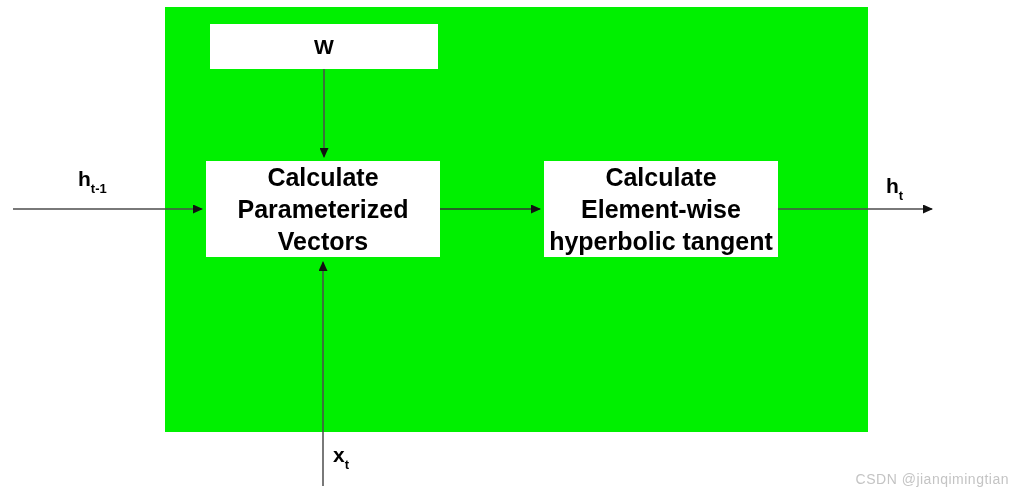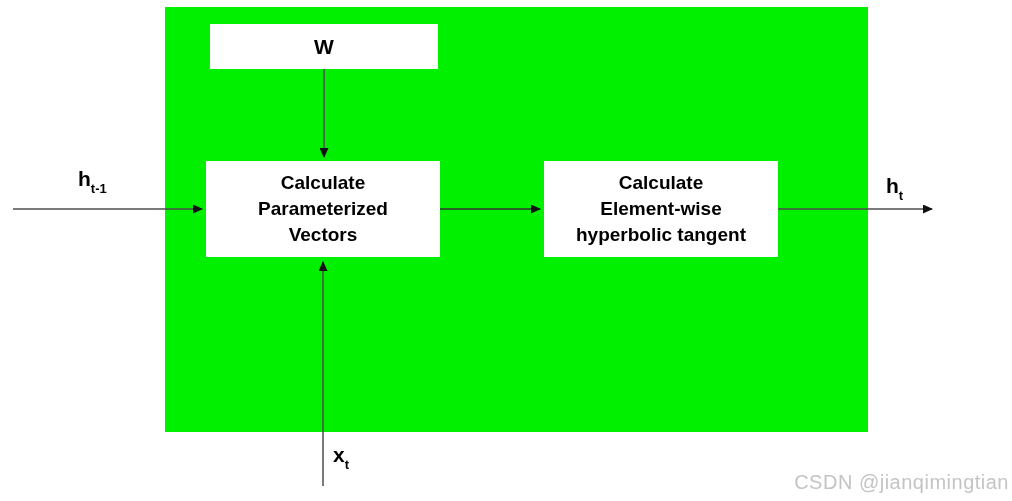--- a/index.html
+++ b/index.html
@@ -28,22 +28,22 @@
     background: #ffffff;
     display: flex;
     align-items: center;
     justify-content: center;
     text-align: center;
     color: #000000;
     font-weight: bold;
   }
   .box .box-label {
     white-space: pre-line;
-    font-size: 19px;
-    line-height: 26px;
+    font-size: 25px;
+    line-height: 32px;
   }
   .w-box {
     left: 210px;
     top: 24px;
     width: 228px;
     height: 45px;
   }
   .w-box .box-label {
     font-size: 21px;
     line-height: 21px;
@@ -81,21 +81,21 @@
     font-size: 13px;
     vertical-align: -7px;
   }
   .label-h-prev { left: 78px;  top: 167px; }
   .label-h-out  { left: 886px; top: 174px; text-align: right; }
   .label-x-in   { left: 333px; top: 443px; text-align: center; }
   .watermark {
     position: absolute;
     right: 3px;
     top: 471px;
-    font-size: 20px;
+    font-size: 14px;
     color: #c4c4c4;
     letter-spacing: 0.5px;
   }
 </style>
 </head>
 <body>
 
 <div class="canvas">
 
   <div class="cell-bg"></div>

